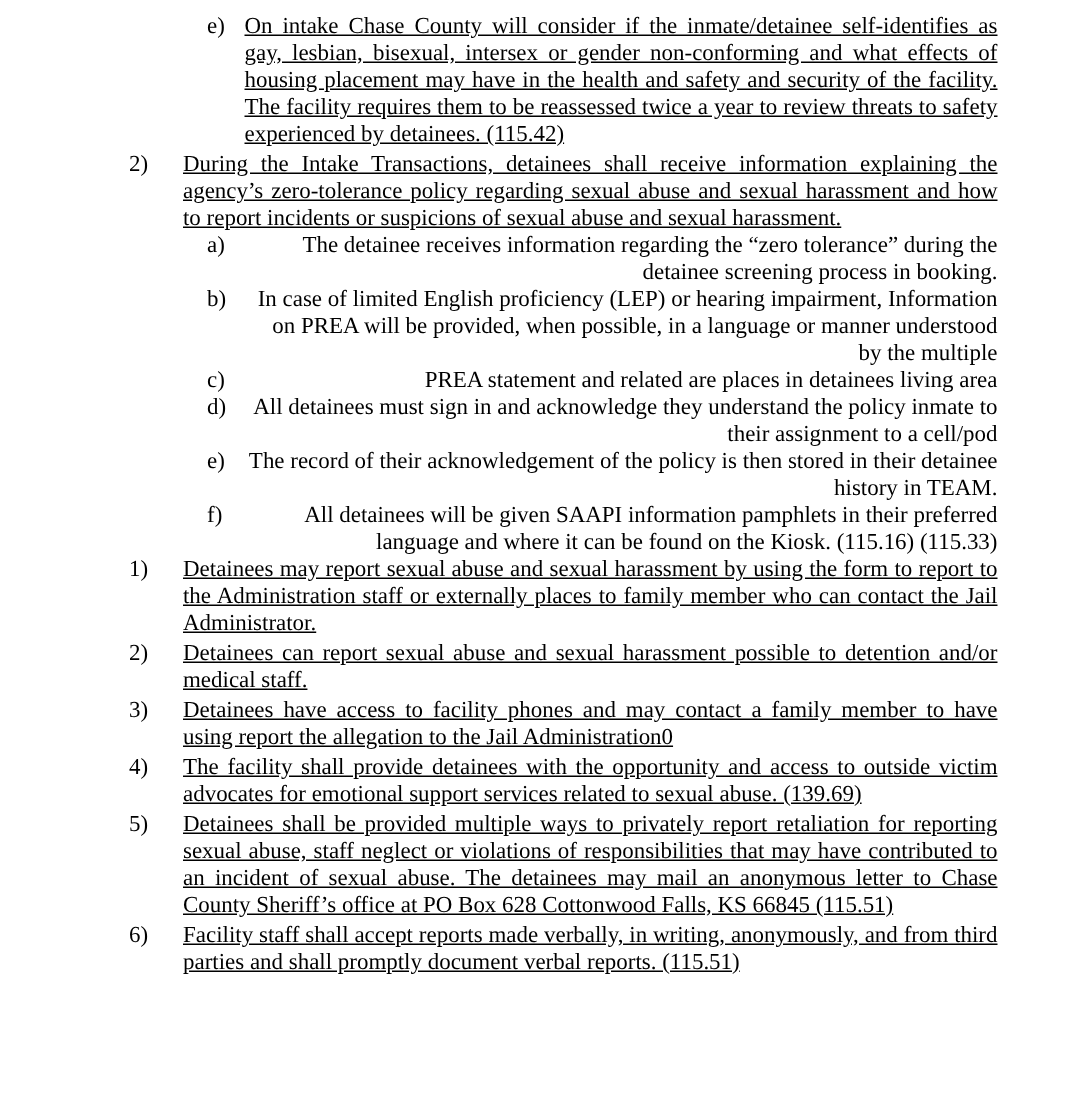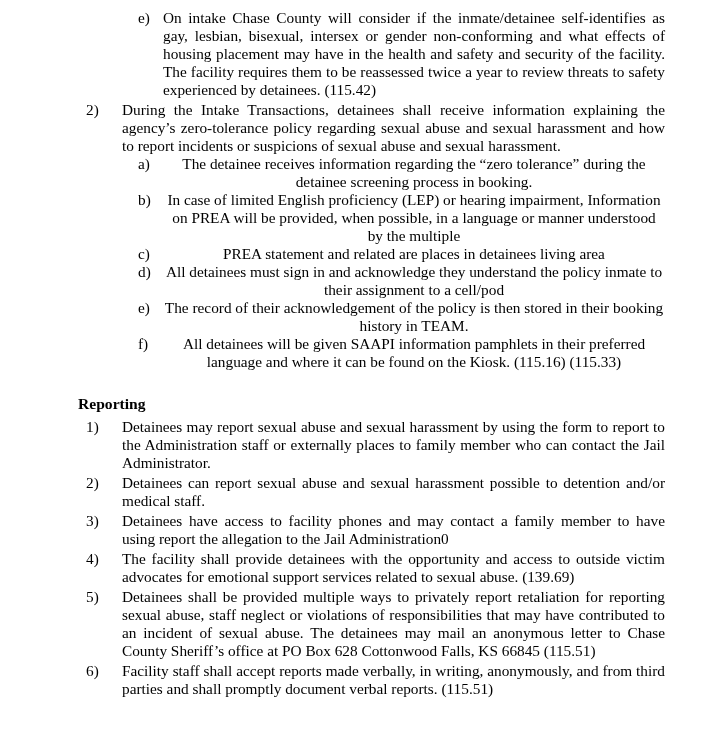--- a/index.html
+++ b/index.html
@@ -12,22 +12,22 @@
     box-sizing:border-box;
     padding-top:9px;
     font-family:"Liberation Serif","DejaVu Serif",serif;
     font-size:15.3px;
     line-height:18px;
   }
   .item{display:flex;}
   .marker{flex:0 0 36px;}
   .sub .marker{flex:0 0 25px;}
   .text{flex:1;}
-  .justify .text{text-align:justify;text-justify:inter-word;}
-  .left .text{text-align:center;}
+  .justify .text{text-align:justify;text-justify:inter-word;text-decoration:underline;}
+  .left .text{text-align:right;}
 
   
   .cont-sub{margin:0 56px 2px 138px;}
   
   .top-item{margin:0 56px 0 86px;}
   
   .sub-item{margin:0 56px 0 138px;}
 
   .section-heading{
     margin:24px 56px 5px 78px;
@@ -67,29 +67,28 @@
     <div class="item sub sub-item left">
       <span class="marker">c)</span>
       <span class="text">PREA statement and related are places in detainees living area</span>
     </div>
     <div class="item sub sub-item left">
       <span class="marker">d)</span>
       <span class="text">All detainees must sign in and acknowledge they understand the policy inmate to their assignment to a cell/pod</span>
     </div>
     <div class="item sub sub-item left">
       <span class="marker">e)</span>
-      <span class="text">The record of their acknowledgement of the policy is then stored in their booking history in TEAM.</span>
+      <span class="text">The record of their acknowledgement of the policy is then stored in their detainee history in TEAM.</span>
     </div>
     <div class="item sub sub-item left">
       <span class="marker">f)</span>
       <span class="text">All detainees will be given SAAPI information pamphlets in their preferred language and where it can be found on the Kiosk. (115.16) (115.33)</span>
     </div>
   </div>
 
-  <div class="section-heading">Reporting</div>
 
 
   <div>
     <div class="item rep-item justify">
       <span class="marker">1)</span>
       <span class="text">Detainees may report sexual abuse and sexual harassment by using the form to report to the Administration staff or externally places to family member who can contact the Jail Administrator.</span>
     </div>
     <div class="item rep-item justify">
       <span class="marker">2)</span>
       <span class="text">Detainees can report sexual abuse and sexual harassment possible to detention and/or medical staff.</span>

